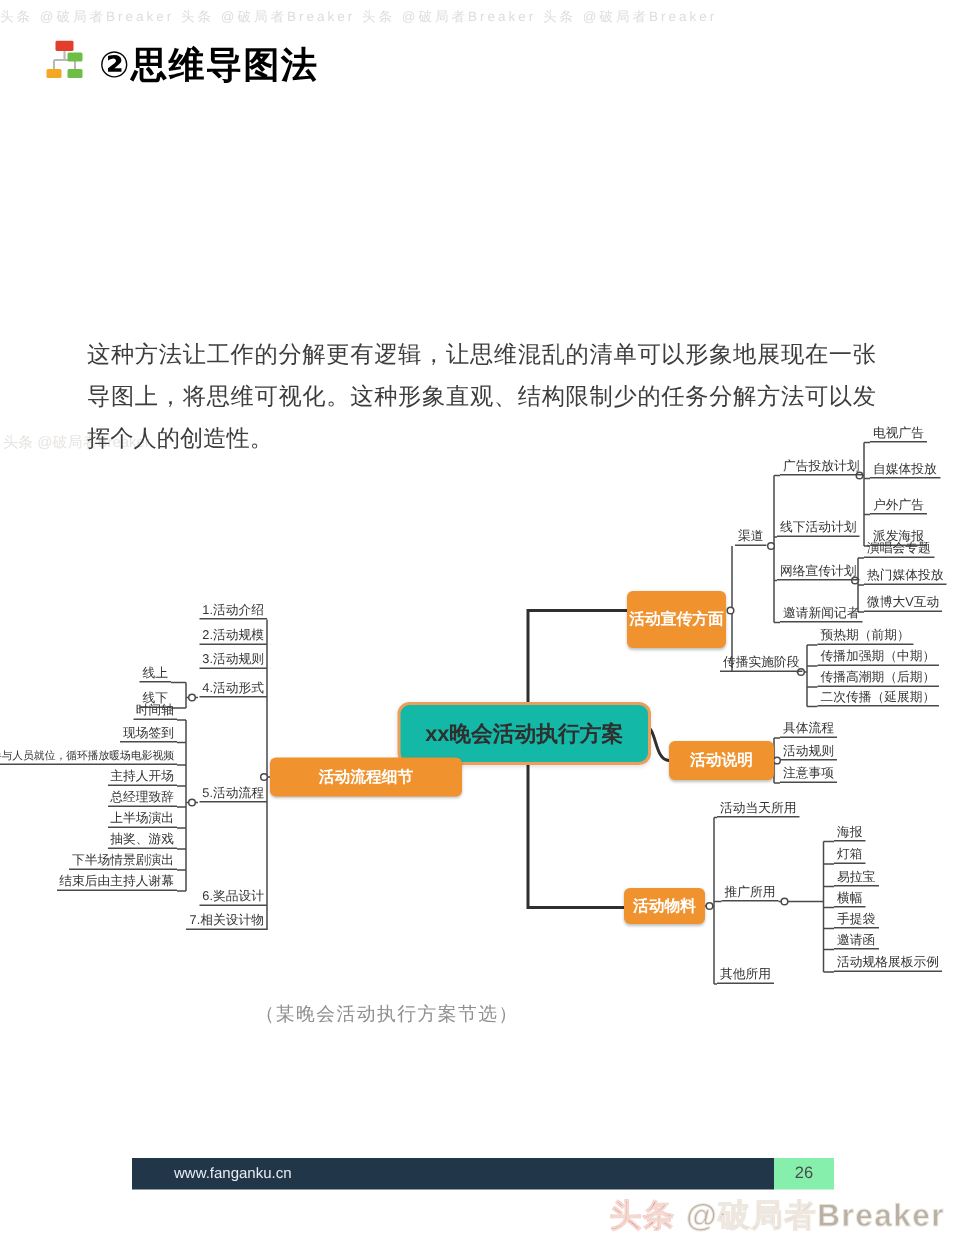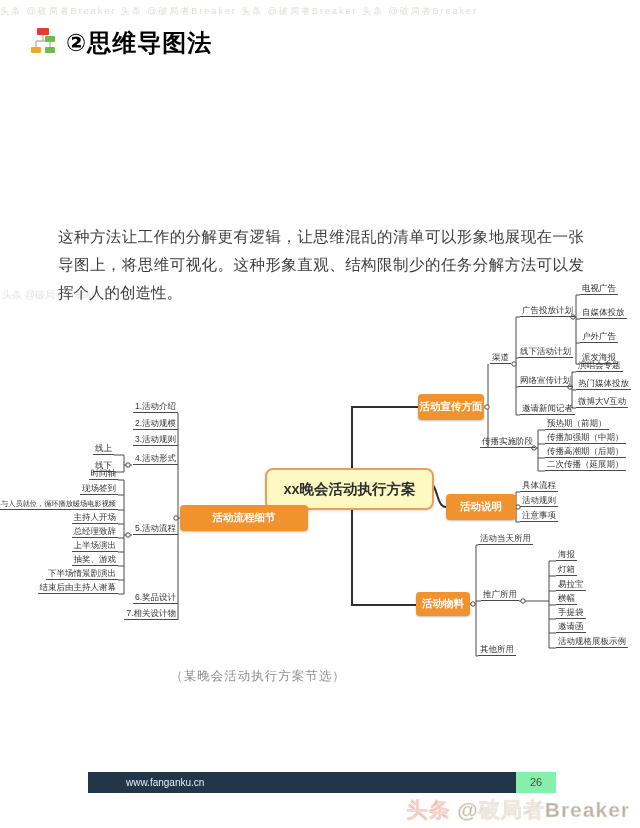--- a/index.html
+++ b/index.html
@@ -22,28 +22,28 @@
   .lead{font-weight:bold;color:#111;}
   
   #map{position:absolute;left:0;top:262px;width:640px;height:402px;}
   #map svg{position:absolute;left:0;top:0;}
   .node{position:absolute;height:11px;line-height:11px;font-size:8.5px;color:#333;
         border-bottom:1px solid #4a4a4a;white-space:nowrap;padding:0 2px;}
   .xs{font-size:7.2px;}
   .orange{position:absolute;background:#F0922E;color:#fff;font-weight:bold;font-size:10.5px;
           border-radius:4px;display:flex;align-items:center;justify-content:center;
           box-shadow:0 1px 2px rgba(0,0,0,.25);white-space:nowrap;}
-  .central{position:absolute;background:#fef9c3;border:2px solid #EC9E5C;border-radius:8px;
+  .central{position:absolute;background:#14b8a6;border:2px solid #EC9E5C;border-radius:8px;
            display:flex;align-items:center;justify-content:center;font-weight:bold;
            font-size:14.5px;color:#2f2f2f;box-shadow:0 1px 3px rgba(0,0,0,.12);white-space:nowrap;}
   
   .caption{position:absolute;left:0;top:668px;width:516px;text-align:center;
            font-size:12.5px;color:#8f8f8f;letter-spacing:1px;}
   .foot-bar{position:absolute;left:88px;top:772px;width:428px;height:21px;background:#223649;}
-  .foot-url{padding-left:38px;line-height:21px;font-size:10px;color:#e8edf2;}
+  .foot-url{padding-left:28px;line-height:21px;font-size:10px;color:#e8edf2;}
   .foot-page{position:absolute;left:516px;top:772px;width:40px;height:21px;background:#86efac;
              color:#4a4a4a;font-size:11px;line-height:21px;text-align:center;}
 </style>
 </head>
 <body>
 
 <div id="page">
 
   <div class="wm-strip">头条 @破局者Breaker        头条 @破局者Breaker        头条 @破局者Breaker        头条 @破局者Breaker</div>
   <div class="wm-faint" style="left:2px;top:288px">头条 @破局者Breaker</div>
@@ -86,21 +86,21 @@
           <circle cx="518" cy="245" r="2.2"></circle>
         <circle cx="473" cy="342" r="2.2"></circle>
           <circle cx="523" cy="339" r="2.2"></circle>
           <circle cx="176" cy="256" r="2.2"></circle>
         <circle cx="128" cy="203" r="2.2"></circle>
           <circle cx="128" cy="273" r="2.2"></circle>
       </g>
     </svg>
 
     <div class="central" style="left:265px;top:206px;width:165px;height:38px">xx晚会活动执行方案</div>
-    <div class="orange" style="left:418px;top:132px;width:66px;height:26px">活动宣传方面</div>
+    <div class="orange" style="left:418px;top:132px;width:66px;height:38px">活动宣传方面</div>
     <div class="orange" style="left:446px;top:232px;width:70px;height:26px">活动说明</div>
     <div class="orange" style="left:416px;top:330px;width:54px;height:24px">活动物料</div>
     <div class="orange" style="left:180px;top:243px;width:128px;height:26px">活动流程细节</div>
 
     <div class="node" style="left:490px;top:90px">渠道</div>
     <div class="node" style="left:520px;top:43px">广告投放计划</div>
     <div class="node" style="left:580px;top:21px">电视广告</div>
     <div class="node" style="left:580px;top:45px">自媒体投放</div>
     <div class="node" style="left:580px;top:69px">户外广告</div>
     <div class="node" style="left:580px;top:90px">派发海报</div>

